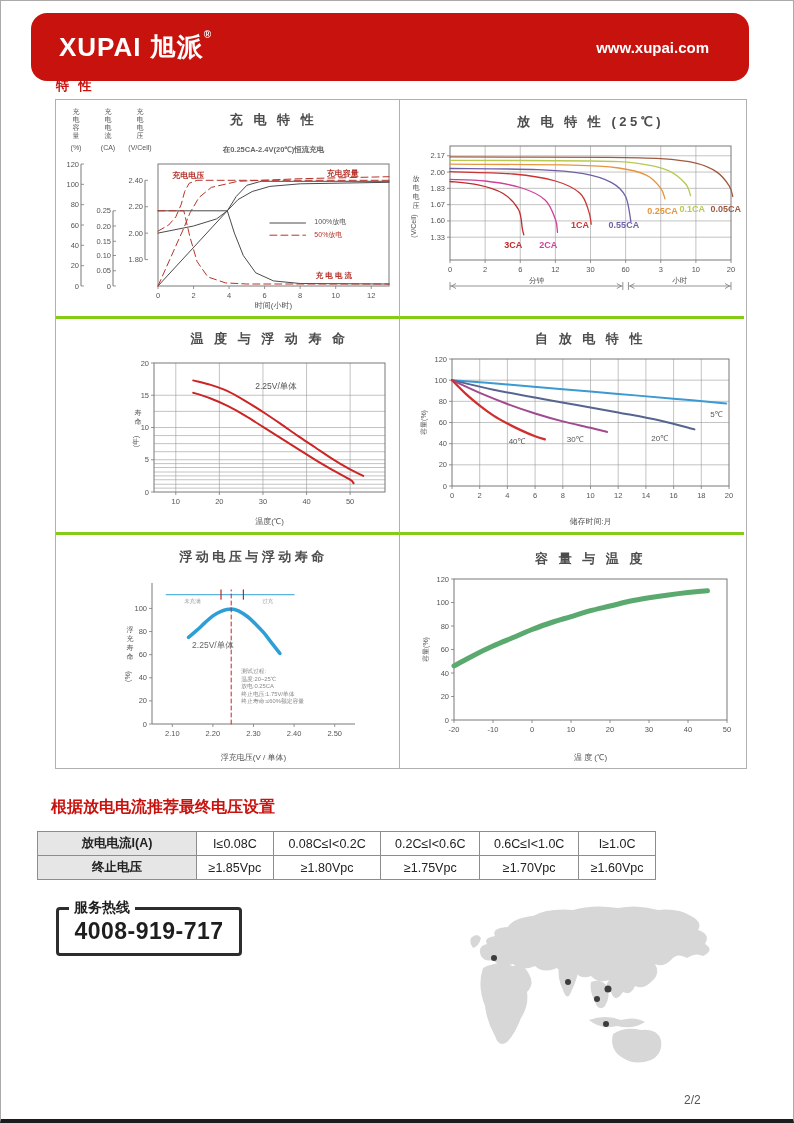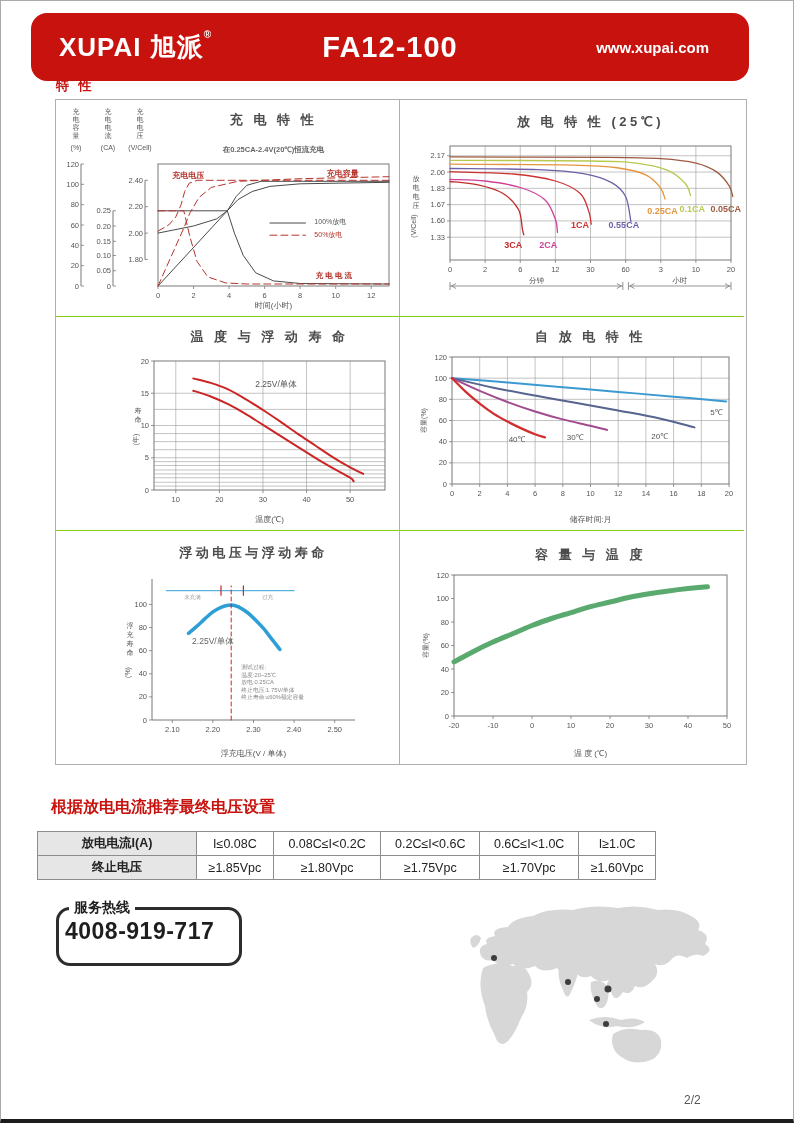--- a/index.html
+++ b/index.html
@@ -9,55 +9,54 @@
   .red-bar{position:absolute;left:30px;top:12px;width:718px;height:68px;border-radius:16px;
            background:#c8120e;display:flex;align-items:center;}
   .logo{color:#fff;font-weight:800;font-size:26px;margin-left:28px;letter-spacing:1px;white-space:nowrap;}
   .logo sup{font-size:10px;vertical-align:18px;}
   .model{position:absolute;left:0;right:0;text-align:center;color:#fff;font-weight:800;font-size:29px;letter-spacing:1px;}
   .site{position:absolute;right:40px;color:#fff;font-weight:700;font-size:15px;}
   .feature-title{position:absolute;left:55px;top:76px;color:#c8120e;font-weight:800;font-size:13px;letter-spacing:3px;}
   .charts{position:absolute;left:54px;top:98px;width:690px;border:1px solid #b0b0b0;display:grid;
           grid-template-columns:344px 344px;background:#fff;}
   .panel{overflow:hidden;}
-  .panel{border-bottom:1px solid #84cc16;}
+  .panel{border-bottom:3px solid #84cc16;}
   .panel:nth-child(odd){border-right:1px solid #b0b0b0;}
   .panel:nth-child(5),.panel:nth-child(6){border-bottom:none;}
   svg.chart{display:block;}
   svg{font-family:"Liberation Sans", sans-serif;}
   .gl{stroke:#9b9b9b;stroke-width:.6;}
   .fr{stroke:#787878;fill:none;stroke-width:1;}
   .tk{stroke:#787878;stroke-width:.8;fill:none;}
   .tl{font-size:7.5px;fill:#555;}
   .al{font-size:7px;fill:#555;}
   .xl{font-size:8px;fill:#555;}
   .ct{font-size:13px;font-weight:bold;fill:#4c4c4c;letter-spacing:3.5px;}
   .cs{font-size:7.5px;font-weight:bold;fill:#666;}
   .table-title{position:absolute;left:50px;top:788px;color:#c8120e;font-weight:800;font-size:16px;margin-top:8px;}
   .vtable{position:absolute;left:36px;top:830px;width:619px;border-collapse:collapse;}
   .vtable td{border:1px solid #8d8d8d;text-align:center;font-size:12.5px;padding:3px 4px;color:#222;}
   .vtable td.hd{background:#e6e6e6;font-weight:bold;width:150px;}
-  .hotline{position:absolute;left:55px;top:906px;width:168px;border:3px solid #2d2d2d;border-radius:14px;
-           padding:8px 6px 18px 6px;}
+  .hotline{position:absolute;left:55px;top:906px;width:168px;border:3px solid #2d2d2d;border-radius:4px;
+           padding:8px 6px 8px 6px;text-align:center;}
   .hotline .lbl{position:absolute;top:-11px;left:10px;background:#fff;padding:0 5px;
                 font-weight:800;font-size:14px;color:#1e1e1e;white-space:nowrap;}
   .hotline .num{font-weight:800;font-size:23px;color:#1e1e1e;letter-spacing:.5px;white-space:nowrap;}
   .contact{position:absolute;left:50px;top:956px;color:#3a3a3a;font-size:11.5px;font-weight:700;line-height:19px;width:360px;}
   .map{position:absolute;left:462px;top:893px;}
   .copyright{position:absolute;left:0;width:100%;top:1088px;text-align:center;color:#777;font-size:11.5px;}
   .pagenum{position:absolute;left:683px;top:1092px;color:#555;font-size:12px;}
 </style>
 </head>
 <body>
 
 <div class="page">
 
   <div class="red-bar">
     <span class="logo"><span>XUPAI 旭派</span><sup>®</sup></span>
-    <span class="model">FA12-100</span>
     <span class="site">www.xupai.com</span>
   </div>
 
   <div class="feature-title">特 性</div>
 
   <div class="charts">
     <div class="panel">
       <svg class="chart" width="343" height="216" viewBox="0 0 343 216">
           <text x="217.5" y="24" text-anchor="middle" class="ct">充 电 特 性</text>
           <text x="217.5" y="52" text-anchor="middle" class="cs">在0.25CA-2.4V(20℃)恒流充电</text>

